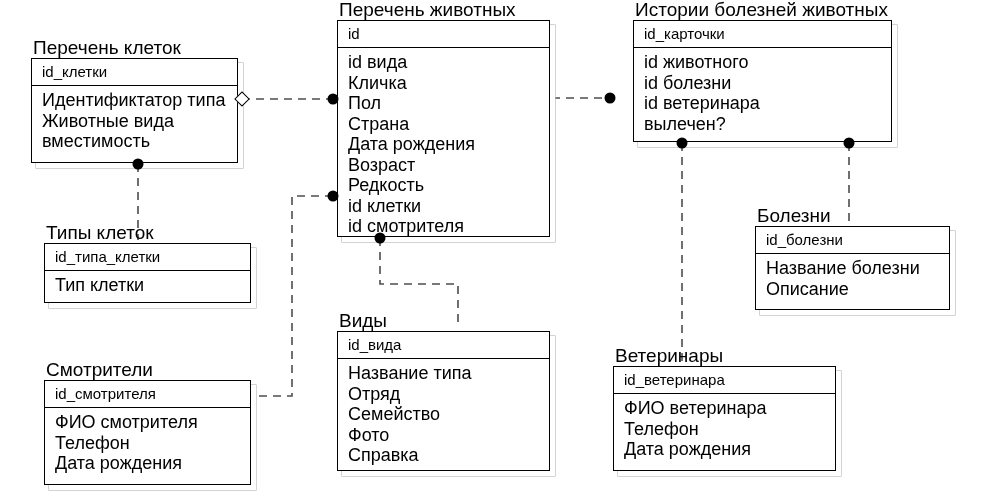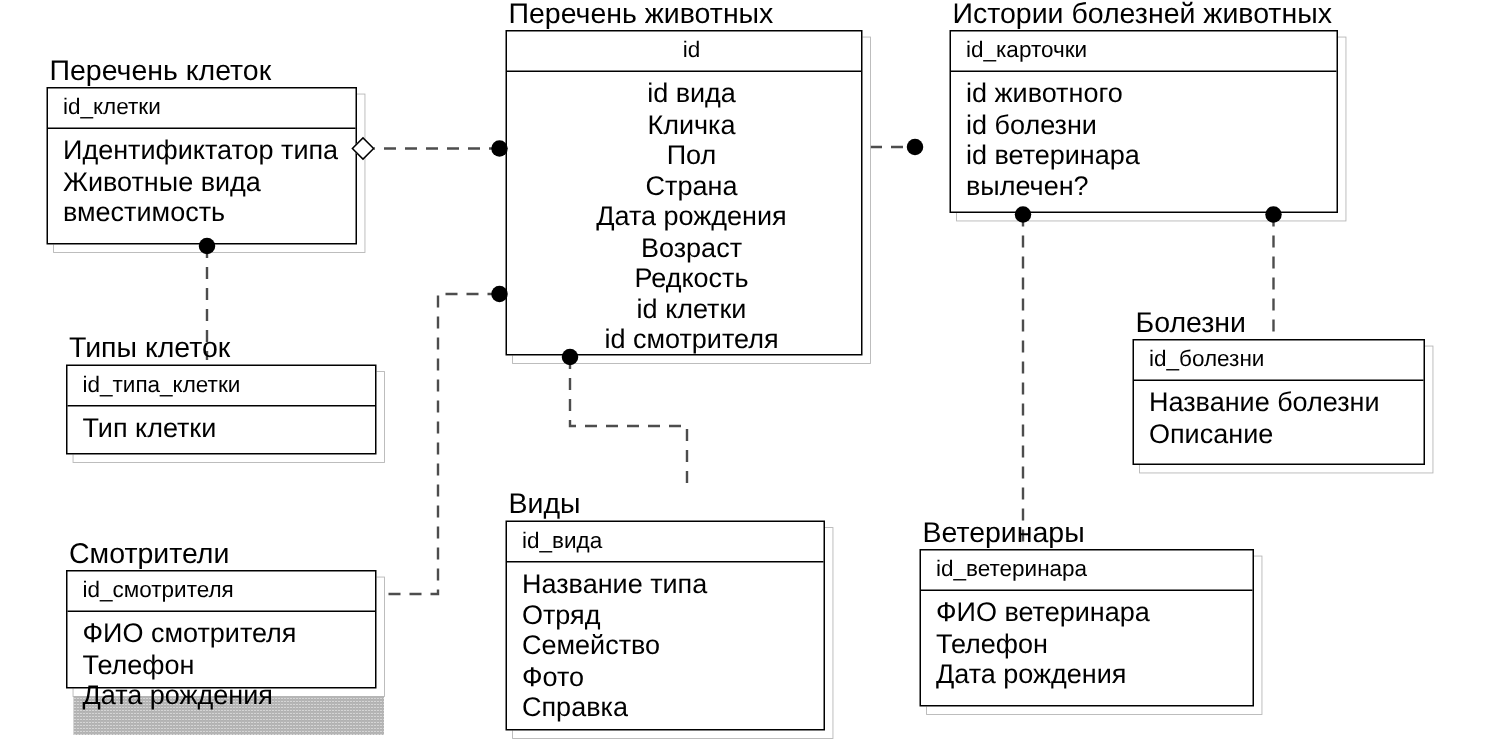--- a/index.html
+++ b/index.html
@@ -121,48 +121,48 @@
         <div class="entity-box" style="width: 207px; height: 60px;">
           <div class="pk-row">id_типа_клетки</div>
           <div class="attr-list">
             <div class="attr">Тип клетки</div>
           </div>
         </div>
       </div>
       <div class="entity" style="left: 44px; top: 380px; width: 207px; height: 105px;">
         <div class="entity-title">Смотрители</div>
         <div class="shadow" style="left: 5px; top: 5px; width: 207px; height: 105px;"></div>
-        <div class="entity-box" style="width: 207px; height: 79px;">
+        <div class="entity-box" style="width: 207px; height: 105px;">
           <div class="pk-row">id_смотрителя</div>
           <div class="attr-list">
             <div class="attr">ФИО смотрителя</div>
             <div class="attr">Телефон</div>
             <div class="attr">Дата рождения</div>
           </div>
         </div>
       </div>
       <div class="entity" style="left: 337px; top: 20px; width: 213px; height: 217px;">
         <div class="entity-title">Перечень животных</div>
         <div class="shadow" style="left: 5px; top: 5px; width: 213px; height: 217px;"></div>
-        <div class="entity-box" style="width: 238px; height: 217px; text-align: center;">
+        <div class="entity-box" style="width: 213px; height: 217px;">
           <div class="pk-row">id</div>
           <div class="attr-list">
             <div class="attr">id вида</div>
             <div class="attr">Кличка</div>
             <div class="attr">Пол</div>
             <div class="attr">Страна</div>
             <div class="attr">Дата рождения</div>
             <div class="attr">Возраст</div>
             <div class="attr">Редкость</div>
             <div class="attr">id клетки</div>
             <div class="attr">id смотрителя</div>
           </div>
         </div>
       </div>
-      <div class="entity" style="left: 337px; top: 331px; width: 213px; height: 140px; margin-top: 16px;">
+      <div class="entity" style="left: 337px; top: 331px; width: 213px; height: 140px;">
         <div class="entity-title">Виды</div>
         <div class="shadow" style="left: 5px; top: 5px; width: 213px; height: 140px;"></div>
         <div class="entity-box" style="width: 213px; height: 140px;">
           <div class="pk-row">id_вида</div>
           <div class="attr-list">
             <div class="attr">Название типа</div>
             <div class="attr">Отряд</div>
             <div class="attr">Семейство</div>
             <div class="attr">Фото</div>
             <div class="attr">Справка</div>

